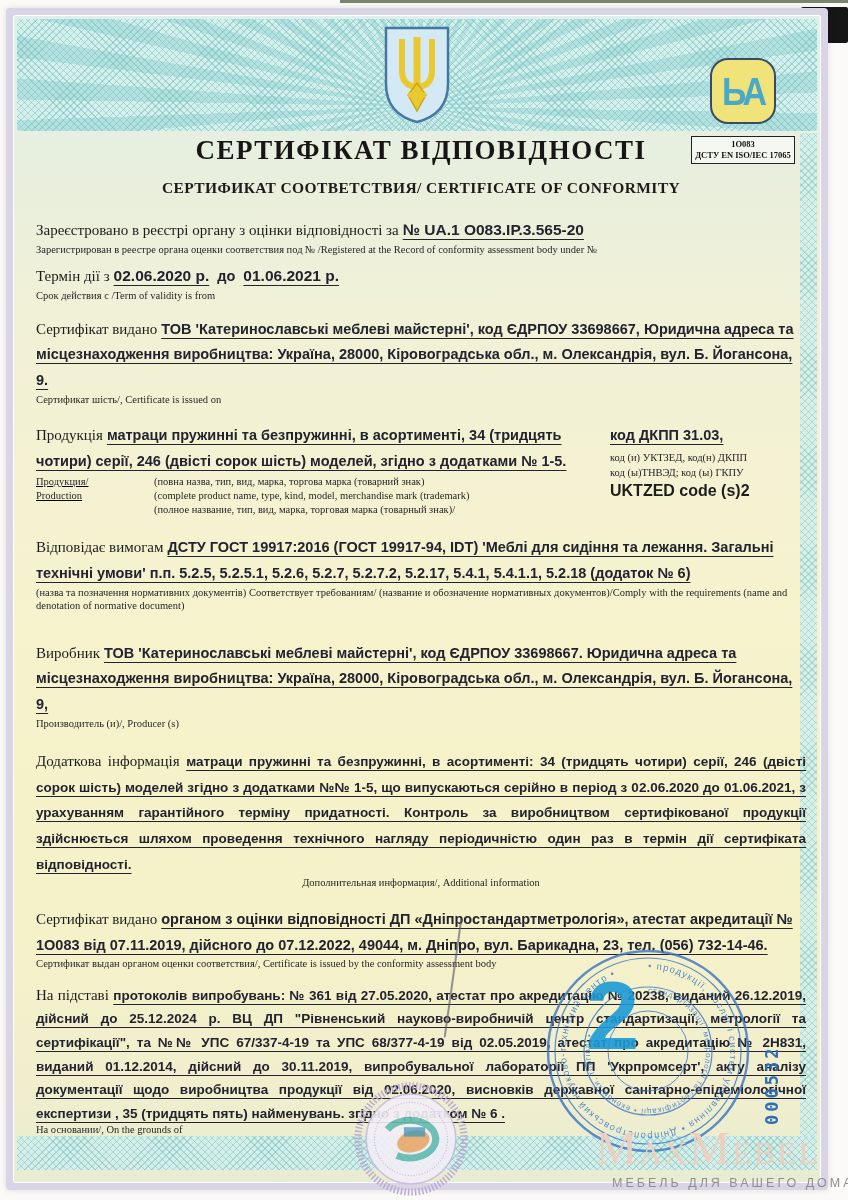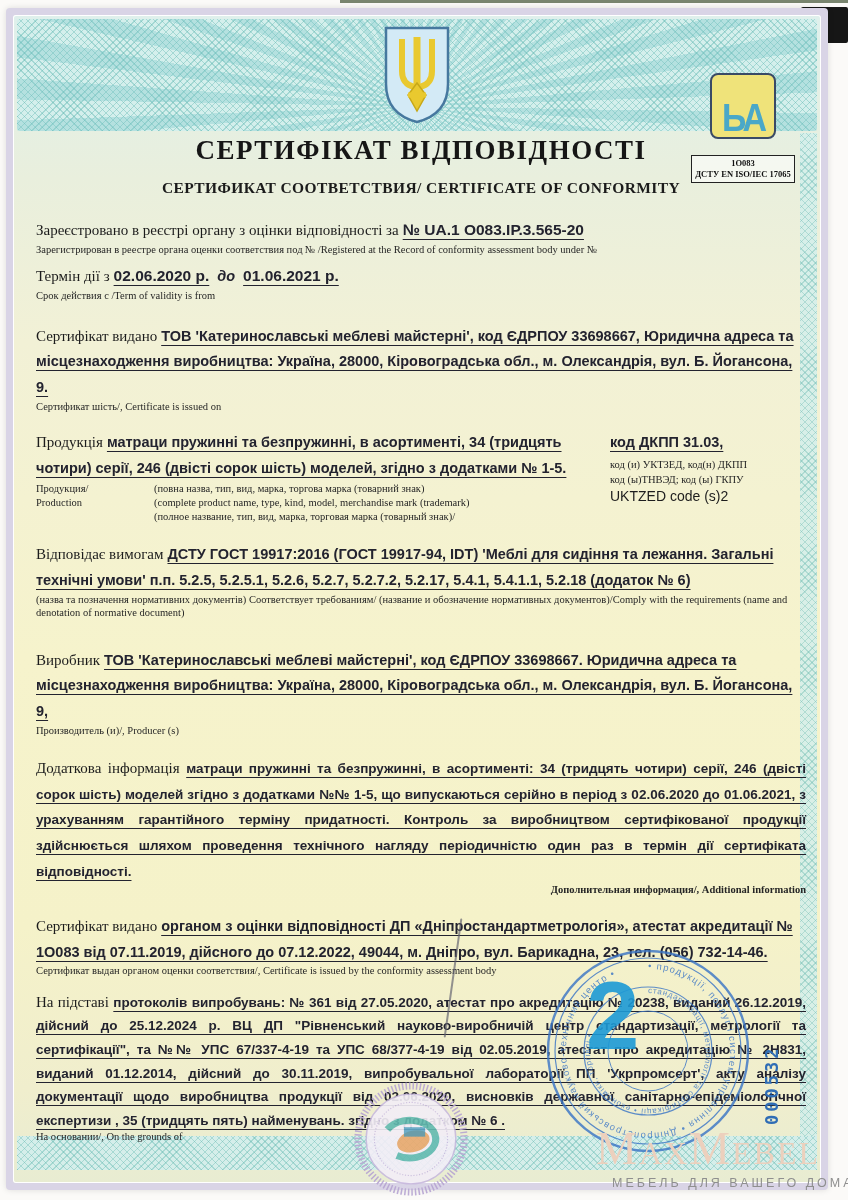--- a/index.html
+++ b/index.html
@@ -27,22 +27,22 @@
   .band-top{position:absolute;left:4px;right:4px;top:4px;height:112px;border-radius:3px;overflow:hidden;}
   .band-top::before{
     content:"";position:absolute;inset:0;
     background:repeating-conic-gradient(from 160deg at 50% 78%,rgba(255,255,255,0) 0 3deg,rgba(116,196,198,.33) 3deg 6deg);
   }
   .band-right{position:absolute;right:4px;top:118px;width:17px;bottom:44px;opacity:.85;}
   .band-bottom{position:absolute;left:4px;right:4px;bottom:13px;height:34px;opacity:.95;}
   .emblem-wrap{position:absolute;left:50%;top:4px;transform:translateX(-50%);}
   .accr{position:absolute;right:26px;top:42px;width:104px;text-align:center;}
   .accr-mark{
-    width:62px;height:62px;margin:16px auto;border:2px solid #3a4a66;border-radius:8px;
-    background:#efe37a;display:flex;align-items:flex-end;justify-content:center;
+    width:62px;height:62px;margin:1px auto;border:2px solid #3a4a66;border-radius:18px;
+    background:#efe37a;display:flex;align-items:center;justify-content:center;
   }
   .accr-mark span{
     font-family:"Liberation Sans",sans-serif;font-weight:800;font-size:34px;color:#4aa8c8;
     transform:scaleY(1.15);letter-spacing:-3px;
   }
   .accr-box{
     margin-top:12px;border:1px solid #222;background:rgba(255,255,255,.55);
     font:8.5px/1.3 "Liberation Serif",serif;color:#111;padding:2px 1px;font-weight:700;
   }
   .content{position:absolute;left:23px;top:118px;width:770px;}
@@ -57,25 +57,25 @@
     font-family:"Liberation Sans",sans-serif;font-weight:700;font-size:14.5px;color:#23232f;
     text-decoration:underline;text-decoration-thickness:1.3px;text-underline-offset:4px;
   }
   .sub{font-size:10.5px;line-height:1.3;color:#262626;}
   .sec{margin-top:14px;line-height:1.6;}
   .just{text-align:justify;}
   .small-val{font-size:13.5px;line-height:1.45;}
   .prod{position:relative;}
   .prod-main{width:568px;}
   .prod-sub{display:flex;margin-top:2px;}
-  .prod-sub .c1{width:118px;}
+  .prod-sub .c1{width:118px;text-decoration:underline;}
   .prod-right{position:absolute;right:8px;top:2px;width:188px;}
   .code-val{font-size:14.5px;}
   .code-sub{font-size:10.5px;line-height:1.35;color:#262626;margin-top:4px;}
-  .code-sub .b{font-weight:400;font-family:"Liberation Sans",sans-serif;font-size:14px;color:#1d1d1d;}
+  .code-sub .b{font-weight:700;font-family:"Liberation Sans",sans-serif;font-size:16px;color:#1d1d1d;}
   .round-stamp{position:absolute;left:542px;top:945px;opacity:.82;}
   .big-two{
     position:absolute;left:586px;top:968px;font-family:"Liberation Sans",sans-serif;
     font-weight:800;font-size:96px;color:#1d9ad6;opacity:.9;line-height:1;
   }
   .serial{
     position:absolute;left:762px;top:1005px;height:120px;
     writing-mode:vertical-rl;transform:rotate(180deg);
     font-family:"DejaVu Sans Mono",monospace;font-size:17px;font-weight:600;
     color:#2f6db5;letter-spacing:3px;
@@ -137,26 +137,26 @@
 
       <div class="sec" style="margin-top:20px;">
         <span class="lbl">Зареєстровано в реєстрі органу з оцінки відповідності за</span>
         <span class="val" style="font-size:15.5px;">№ UA.1 О083.ІР.3.565-20</span>
         <div class="sub">Зарегистрирован в реестре органа оценки соответствия под № /Registered at the Record of conformity assessment body under №</div>
       </div>
 
       <div class="sec" style="margin-top:7px;">
         <span class="lbl">Термін дії з</span>
         <span class="val" style="font-size:15.5px;">02.06.2020 р.</span>
-        <span class="val" style="text-decoration:none;margin:0 4px;font-style:italic;">до</span>
+        <span class="val" style="text-decoration:none;margin:0 4px;">до</span>
         <span class="val" style="font-size:15.5px;">01.06.2021 р.</span>
         <div class="sub">Срок действия с /Term of validity is from</div>
       </div>
 
-      <div class="sec" style="margin-top:20px;">
+      <div class="sec" style="margin-top:13px;">
         <span class="lbl">Сертифікат видано</span>
         <span class="val">ТОВ  'Катеринославські меблеві майстерні', код ЄДРПОУ 33698667, Юридична адреса та місцезнаходження виробництва: Україна,  28000, Кіровоградська обл., м. Олександрія, вул. Б. Йогансона, 9.</span>
         <div class="sub">Сертификат шість/, Certificate is issued on</div>
       </div>
 
       <div class="sec prod" style="margin-top:16px;">
         <div class="prod-main">
           <span class="lbl">Продукція</span>
           <span class="val">матраци пружинні та безпружинні,  в  асортименті, 34 (тридцять чотири) серії, 246 (двісті сорок шість) моделей, згідно з додатками № 1-5.</span>
         </div>
@@ -190,21 +190,21 @@
       <div class="sec" style="margin-top:27px;">
         <span class="lbl">Виробник</span>
         <span class="val">ТОВ  'Катеринославські меблеві майстерні', код ЄДРПОУ 33698667. Юридична адреса та місцезнаходження виробництва: Україна,  28000, Кіровоградська обл., м. Олександрія, вул. Б. Йогансона, 9,</span>
         <div class="sub">Производитель (и)/, Producer (s)</div>
       </div>
 
 
       <div class="sec just" style="margin-top:18px;">
         <span class="lbl">Додаткова інформація</span>
         <span class="val small-val">матраци пружинні та безпружинні, в асортименті: 34 (тридцять чотири) серії, 246 (двісті сорок шість) моделей згідно з додатками №№ 1-5,  що випускаються серійно в період з 02.06.2020 до 01.06.2021, з урахуванням гарантійного терміну придатності. Контроль за виробництвом сертифікованої продукції здійснюється шляхом проведення технічного нагляду періодичністю один раз в термін  дії сертифіката відповідності.</span>
-        <div class="sub" style="text-align:right;font-weight:bold;">Дополнительная информация/, Additional information</div>
+        <div class="sub" style="text-align:center;">Дополнительная информация/, Additional information</div>
       </div>
 
       <div class="sec" style="margin-top:16px;">
         <span class="lbl">Сертифікат видано</span>
         <span class="val">органом з оцінки відповідності ДП «Дніпростандартметрологія», атестат акредитації № 1О083 від 07.11.2019,  дійсного до 07.12.2022, 49044, м. Дніпро, вул. Барикадна, 23, тел. (056) 732-14-46.</span>
         <div class="sub">Сертификат выдан органом оценки соответствия/, Certificate is issued by the conformity assessment body</div>
       </div>
 
       <div class="sec just" style="margin-top:12px;line-height:1.48;">
         <span class="lbl">На підставі</span>

